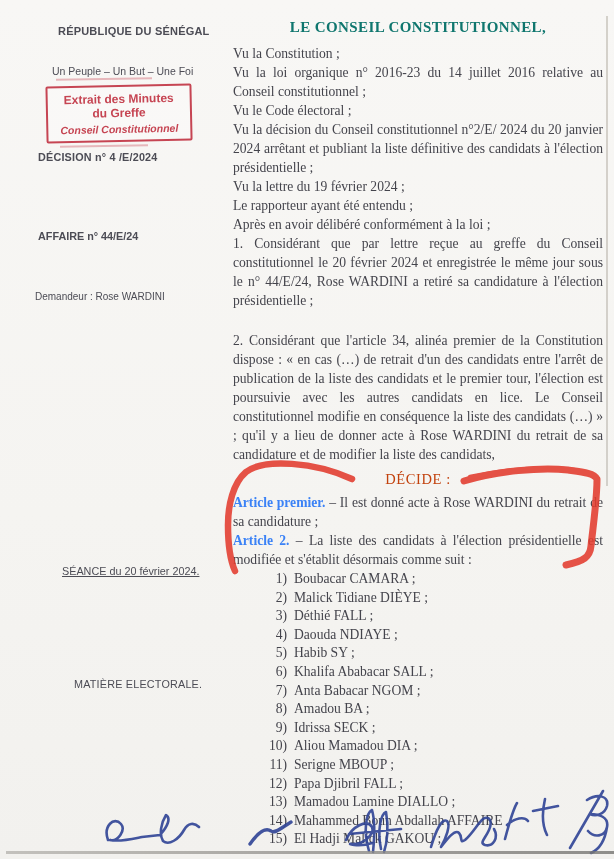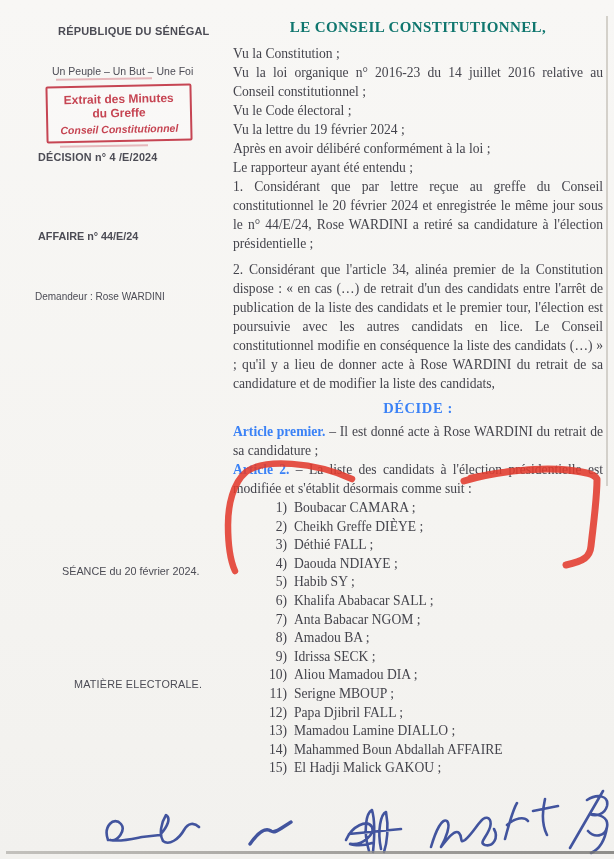--- a/index.html
+++ b/index.html
@@ -30,36 +30,36 @@
     background:rgba(255,255,255,0.25);
   }
   .stamp-l1,.stamp-l2{font-size:12px;font-weight:bold;line-height:14px;}
   .stamp-l3{font-size:10.5px;font-weight:bold;font-style:italic;line-height:14px;margin-top:2px;}
   .stamp-ghost{position:absolute;background:#d8848d;height:2px;opacity:0.55;}
   .ghost-top{left:56px;top:78px;width:96px;transform:rotate(-1deg);}
   .ghost-bottom{left:60px;top:145px;width:88px;transform:rotate(-1deg);}
   .lc-decision{left:38px;top:151px;font-size:10.8px;font-weight:bold;letter-spacing:0.2px;}
   .lc-affaire{left:38px;top:230px;font-size:10.8px;font-weight:bold;}
   .lc-demandeur{left:35px;top:291px;font-size:10px;}
-  .lc-seance{left:62px;top:565px;font-size:10.8px;}
+  .lc-seance{left:62px;top:565px;font-size:10.8px;text-decoration:underline;}
   .lc-matiere{left:74px;top:678px;font-size:10.8px;letter-spacing:0.2px;}
 
   
   .main{
     position:absolute;left:233px;top:18px;width:370px;
     font-size:13.6px;line-height:19px;
   }
   .doc-title{
     text-align:center;font-weight:bold;font-size:15px;
     letter-spacing:0.4px;color:#0f766e;margin:0 0 7px 0;
   }
   .para{margin:0;text-align:justify;}
-  .gap-top{margin-top:7px;}
+  .gap-top{margin-top:21px;}
   .decide-heading{
-    text-align:center;font-weight:bold;font-size:14.5px;color:#3b82f6;
+    text-align:center;font-weight:normal;font-size:14.5px;color:#c2410c;
     margin:6px 0 4px 0;letter-spacing:0.6px;
   }
   .article-label{font-weight:bold;color:#3b82f6;}
   .cand-list{margin:1px 0 0 30px;padding:0;list-style:none;}
   .cand{display:flex;line-height:18.6px;}
   .cand .num{width:24px;text-align:right;padding-right:7px;flex:none;}
 
   
   .overlay{position:absolute;inset:0;width:614px;height:859px;pointer-events:none;}
   .scanline-bottom{
@@ -95,40 +95,41 @@
     <div class="lc-item lc-seance">SÉANCE du 20 février 2024.</div>
     <div class="lc-item lc-matiere">MATIÈRE ELECTORALE.</div>
   </div>
 
   <div class="main">
     <h1 class="doc-title">LE CONSEIL CONSTITUTIONNEL,</h1>
 
     <p class="para">Vu la Constitution ;</p>
     <p class="para">Vu la loi organique n° 2016-23 du 14 juillet 2016 relative au Conseil constitutionnel ;</p>
     <p class="para">Vu le Code électoral ;</p>
+    <p class="para">Vu la décision du Conseil constitutionnel n°2/E/ 2024 du 20 janvier 2024 arrêtant et publiant la liste définitive des candidats à l'élection présidentielle ;</p>
     <p class="para">Vu la lettre du 19 février 2024 ;</p>
+    <p class="para">Le rapporteur ayant été entendu ;</p>
     <p class="para">Après en avoir délibéré conformément à la loi ;</p>
-    <p class="para">Le rapporteur ayant été entendu ;</p>
 
     <p class="para">1. Considérant que par lettre reçue au greffe du Conseil constitutionnel le 20 février 2024 et enregistrée le même jour sous le n° 44/E/24, Rose WARDINI a retiré sa candidature à l'élection présidentielle ;</p>
     <p class="para gap-top">2. Considérant que l'article 34, alinéa premier de la Constitution dispose : « en cas (…) de retrait d'un des candidats entre l'arrêt de publication de la liste des candidats et le premier tour, l'élection est poursuivie avec les autres candidats en lice. Le Conseil constitutionnel modifie en conséquence la liste des candidats (…) » ; qu'il y a lieu de donner acte à Rose WARDINI du retrait de sa candidature et de modifier la liste des candidats,</p>
 
     <div class="decide-heading">DÉCIDE :</div>
 
     <p class="para"><span class="article-label">Article premier.</span><span> – Il est donné acte à Rose WARDINI du retrait de sa candidature ;</span></p>
     <p class="para"><span class="article-label">Article 2.</span><span> – La liste des candidats à l'élection présidentielle est modifiée et s'établit désormais comme suit :</span></p>
 
     <ul class="cand-list">
       <li class="cand">
           <span class="num">1)</span>
           <span>Boubacar CAMARA ;</span>
         </li>
       <li class="cand">
           <span class="num">2)</span>
-          <span>Cheikh Greffe DIÈYE ;</span>
+          <span>Malick Tidiane DIÈYE ;</span>
         </li>
       <li class="cand">
           <span class="num">3)</span>
           <span>Déthié FALL ;</span>
         </li>
       <li class="cand">
           <span class="num">4)</span>
           <span>Daouda NDIAYE ;</span>
         </li>
       <li class="cand">

